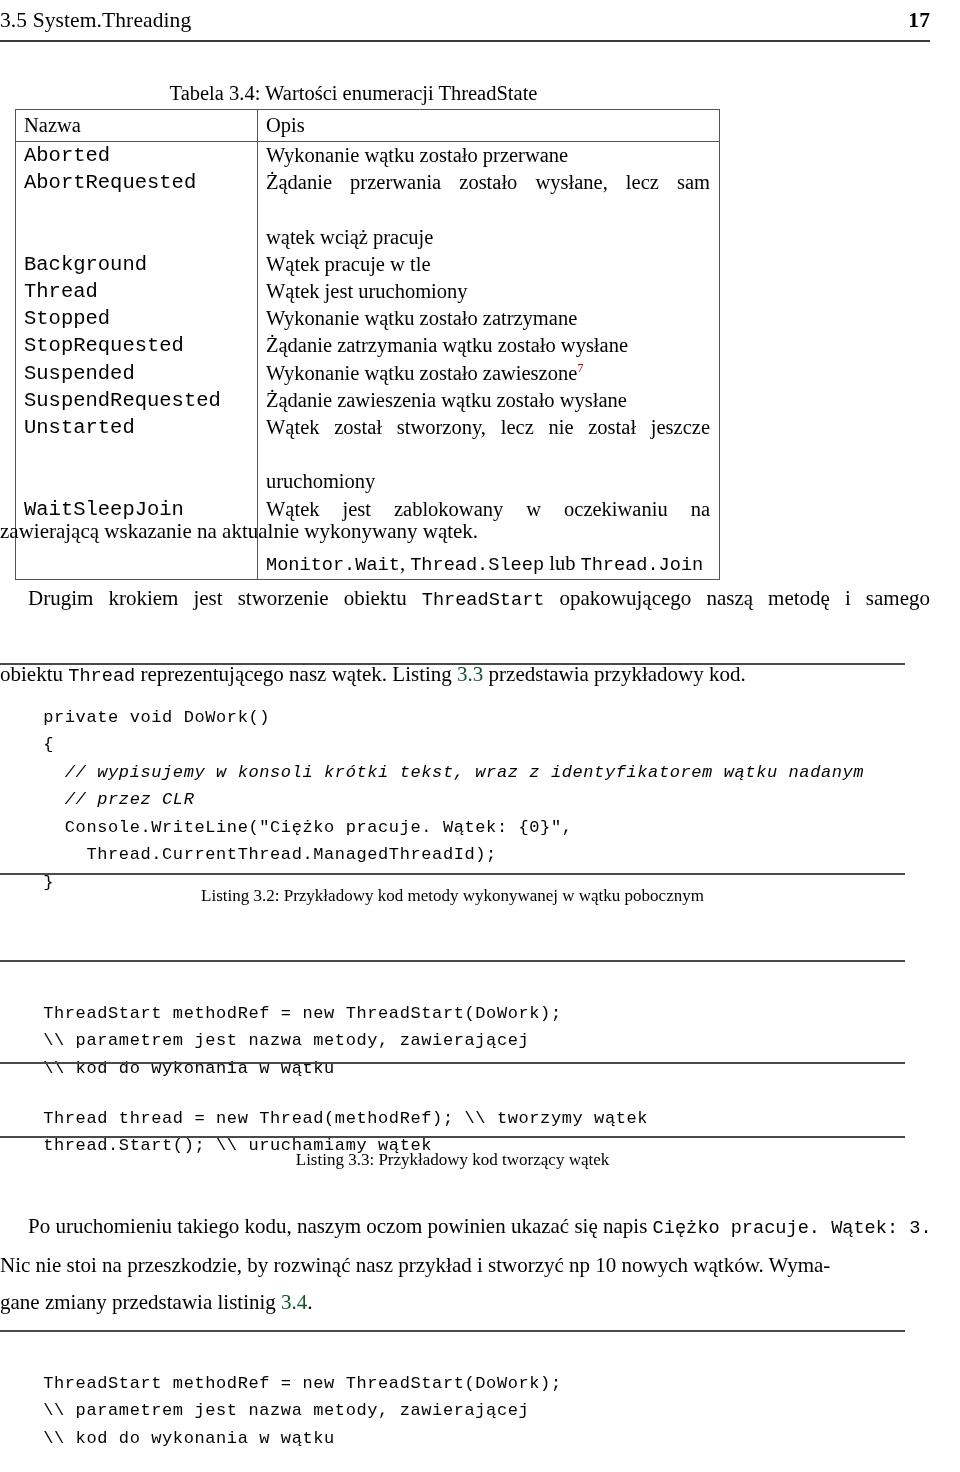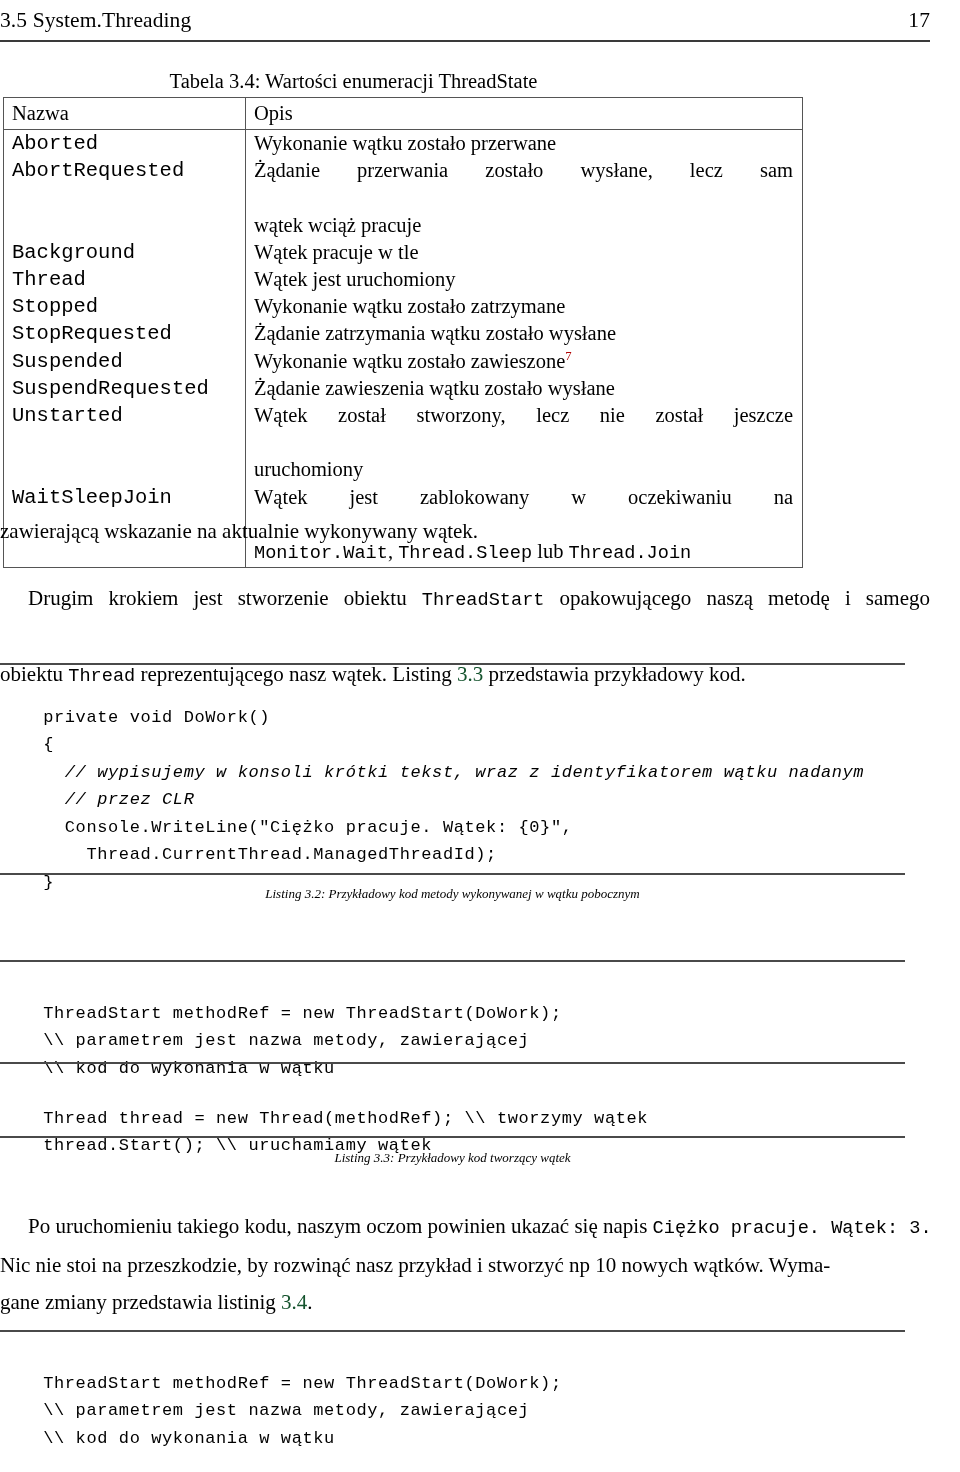--- a/index.html
+++ b/index.html
@@ -29,50 +29,50 @@
     top: 8px;
     left: 0;
     width: 930px;
     display: flex;
     justify-content: space-between;
     align-items: baseline;
     font-size: 21.5px;
     letter-spacing: 0.1px;
   }
   .header .hdr-title { white-space: nowrap; }
-  .header .hdr-page  { white-space: nowrap; }
+  .header .hdr-page  { white-space: nowrap; font-weight: bold; }
   .header-rule {
     position: absolute;
     top: 40px;
     left: 0;
     width: 930px;
     height: 1.6px;
     background: #3a3a3a;
   }
 
   
   .table-wrap {
     position: absolute;
     top: 70px;
     left: 0;
     width: 930px;
   }
   .table-caption {
     text-align: center;
     font-size: 20.5px;
-    margin: 0 0 4px 0;
+    margin: 12px 0 4px 0;
     padding-left: 0;
     width: 707px;
     box-sizing: border-box;
   }
   table.tstate {
     border-collapse: collapse;
     border: 1.2px solid #555;
-    width: 800px;
-    margin-left: 3px;
+    width: 705px;
+    margin-left: 15px;
     table-layout: fixed;
   }
   table.tstate td, table.tstate th {
     border-left: 1.2px solid #555;
     border-right: 1.2px solid #555;
     border-top: 0;
     border-bottom: 0;
     padding: 0 0 0 8px;
     vertical-align: top;
     font-weight: normal;
@@ -133,22 +133,21 @@
     line-height: 27.5px;
     letter-spacing: 0.6px;
     white-space: pre;
   }
   .code .cm { font-style: italic; }
   .listing-cap {
     position: absolute;
     left: 0;
     width: 905px;
     text-align: center;
-    font-size: 13px;
-    font-style: italic;
+    font-size: 17px;
   }
 </style>
 </head>
 <body>
 
 <div class="page">
 
   <div class="header">
     <span class="hdr-title">3.5 System.Threading</span>
     <span class="hdr-page">17</span>

